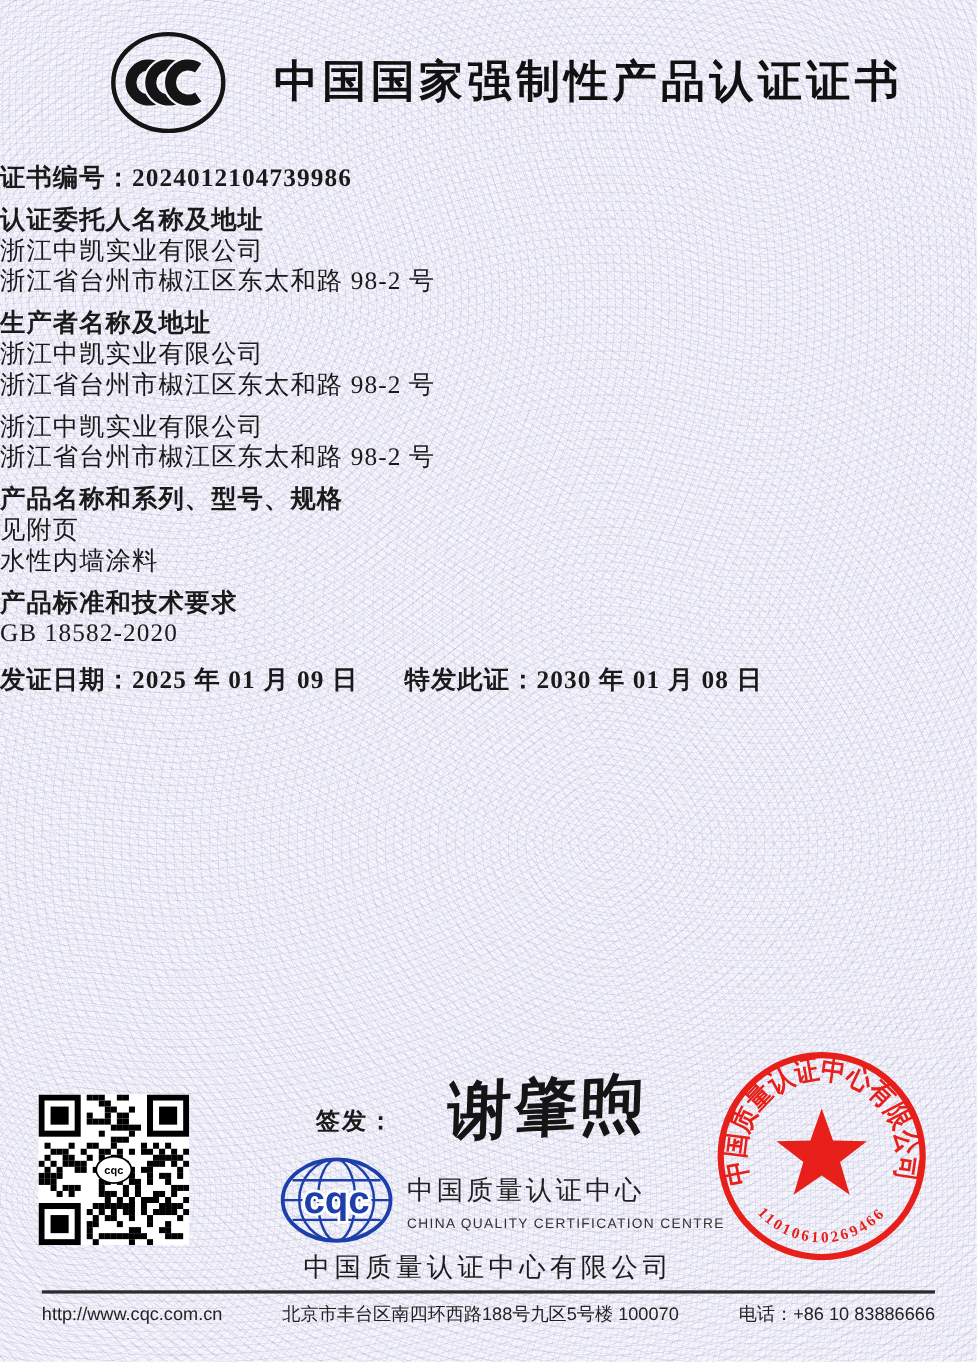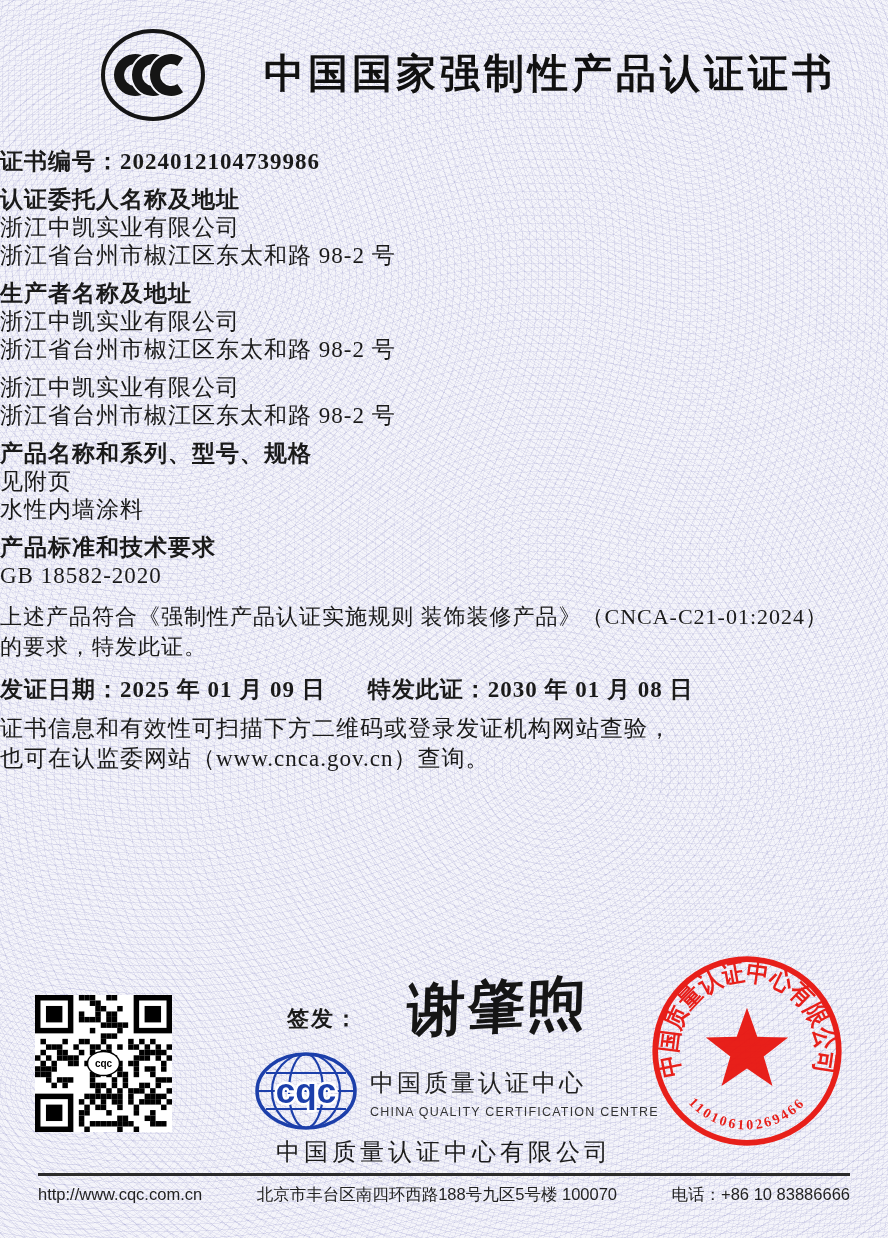--- a/index.html
+++ b/index.html
@@ -12,21 +12,21 @@
     position:relative;width:888px;height:1238px;
     background-color:#f4f4fa;
     background-image:
       repeating-radial-gradient(circle at 18% 22%, rgba(108,108,182,0.13) 0 1px, transparent 1px 7px),
       repeating-radial-gradient(circle at 78% 8%,  rgba(108,108,182,0.10) 0 1px, transparent 1px 6px),
       repeating-radial-gradient(circle at 62% 62%, rgba(108,108,182,0.11) 0 1px, transparent 1px 8px),
       repeating-radial-gradient(circle at 8% 88%,  rgba(108,108,182,0.09) 0 1px, transparent 1px 5px),
       repeating-radial-gradient(circle at 95% 45%, rgba(108,108,182,0.08) 0 1px, transparent 1px 9px);
   }
   
-  .header{position:relative;height:124px;padding-top:26px;box-sizing:border-box;padding-left:15px;}
+  .header{position:relative;height:124px;padding-top:26px;box-sizing:border-box;}
   .ccc-logo{position:absolute;left:98px;top:27px;}
   .page-title{
     margin-left:215px;width:640px;text-align:center;
     font-size:40px;font-weight:bold;letter-spacing:4px;line-height:96px;color:#111;
   }
   
   .content{text-align:left;font-size:23px;line-height:28px;letter-spacing:1px;}
   .cert-no{margin-top:24px;font-weight:bold;}
   .section{margin-top:10px;}
   .section .heading{font-weight:bold;}
@@ -100,33 +100,25 @@
       <div class="heading">产品名称和系列、型号、规格</div>
       <div>见附页</div>
       <div>水性内墙涂料</div>
     </div>
 
     <div class="section">
       <div class="heading">产品标准和技术要求</div>
       <div>GB 18582-2020</div>
     </div>
 
-    <div class="statement">
-      <div>上述产品符合《强制性产品认证实施规则 装饰装修产品》（CNCA-C21-01:2024）</div>
-      <div>的要求，特发此证。</div>
-    </div>
 
     <div class="dates">
       <span>发证日期：</span><span>2025 年 01 月 09 日</span><span class="gap"></span><span>特发此证：</span><span>2030 年 01 月 08 日</span>
     </div>
 
-    <div class="verify">
-      <div>证书信息和有效性可扫描下方二维码或登录发证机构网站查验，</div>
-      <div>也可在认监委网站（www.cnca.gov.cn）查询。</div>
-    </div>
   </div>
 
   <svg id="qr" class="qr-block" width="137" height="137" viewBox="0 0 137 137">
       <rect width="137" height="137" fill="#fff"></rect>
       <g fill="#000">
         <rect x="43.84" y="0.00" width="5.48" height="5.48"></rect>
         <rect x="49.32" y="0.00" width="5.48" height="5.48"></rect>
         <rect x="54.80" y="0.00" width="5.48" height="5.48"></rect>
         <rect x="71.24" y="0.00" width="5.48" height="5.48"></rect>
         <rect x="76.72" y="0.00" width="5.48" height="5.48"></rect>

